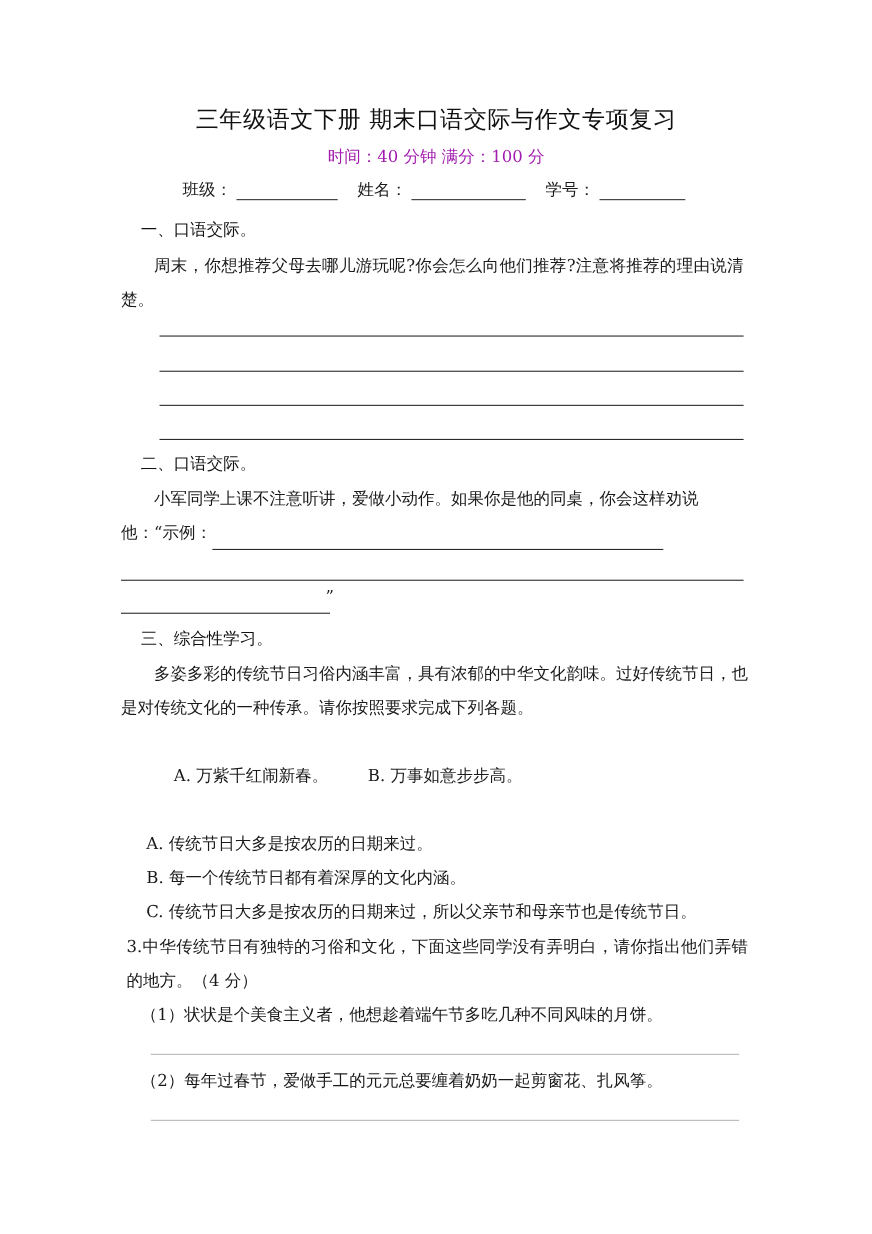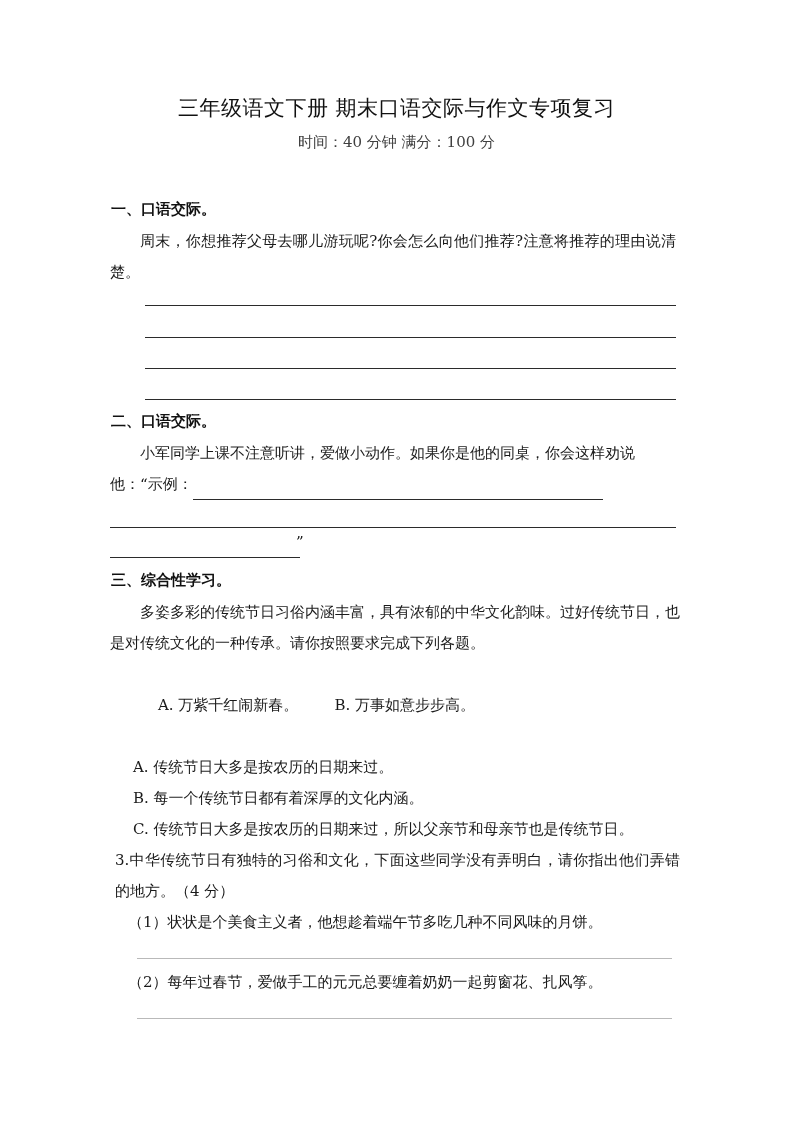--- a/index.html
+++ b/index.html
@@ -33,21 +33,21 @@
     font-weight: normal;
     letter-spacing: 0.5px;
     color: #111;
   }
   .doc-subtitle {
     position: absolute;
     left: 0; top: 133px;
     width: 793px;
     text-align: center;
     font-size: 15px;
-    color: #404040;
+    color: #a21caf;
   }
   .meta-row {
     position: absolute;
     left: 0; top: 163px;
     width: 793px;
     text-align: center;
     font-size: 15px;
     white-space: nowrap;
   }
   .meta-field { display: inline-block; }
@@ -62,23 +62,23 @@
   .mb-class { width: 92px; }
   .mb-name  { width: 104px; }
   .mb-id    { width: 78px; }
   .meta-gap { display: inline-block; width: 14px; }
 
   
   .blk { position: absolute; }
 
   .sec-head {
     font-size: 15px;
-    font-weight: bold;
+    font-weight: normal;
     color: #111;
-    left: 111px;
+    left: 128px;
     white-space: nowrap;
   }
   .para {
     font-size: 15px;
     line-height: 31px;
     color: #1a1a1a;
     text-align: justify;
   }
   .para.indent { text-indent: 2em; }
 
@@ -113,20 +113,23 @@
   .paren-gap { display: inline-block; width: 26px; }
 </style>
 </head>
 <body>
 
 <div class="page">
 
   <div class="doc-title">三年级语文下册 期末口语交际与作文专项复习</div>
   <div class="doc-subtitle">时间：40 分钟 满分：100 分</div>
 
+  <div class="meta-row">
+    <span class="meta-field"><span class="meta-label">班级：</span><span class="meta-blank mb-class"></span></span><span class="meta-gap"></span><span class="meta-field"><span class="meta-label">姓名：</span><span class="meta-blank mb-name"></span></span><span class="meta-gap"></span><span class="meta-field"><span class="meta-label">学号：</span><span class="meta-blank mb-id"></span></span>
+  </div>
 
   <div class="blk sec-head" style="top:200px;">一、口语交际。</div>
 
   <div class="blk para indent" style="left:110px; top:226px; width:566px;">周末，你想推荐父母去哪儿游玩呢?你会怎么向他们推荐?注意将推荐的理由说清楚。</div>
 
   <div class="ans-line" style="left:145px; top:305px; width:531px;"></div>
   <div class="ans-line" style="left:145px; top:337px; width:531px;"></div>
   <div class="ans-line" style="left:145px; top:368px; width:531px;"></div>
   <div class="ans-line" style="left:145px; top:399px; width:531px;"></div>
 

